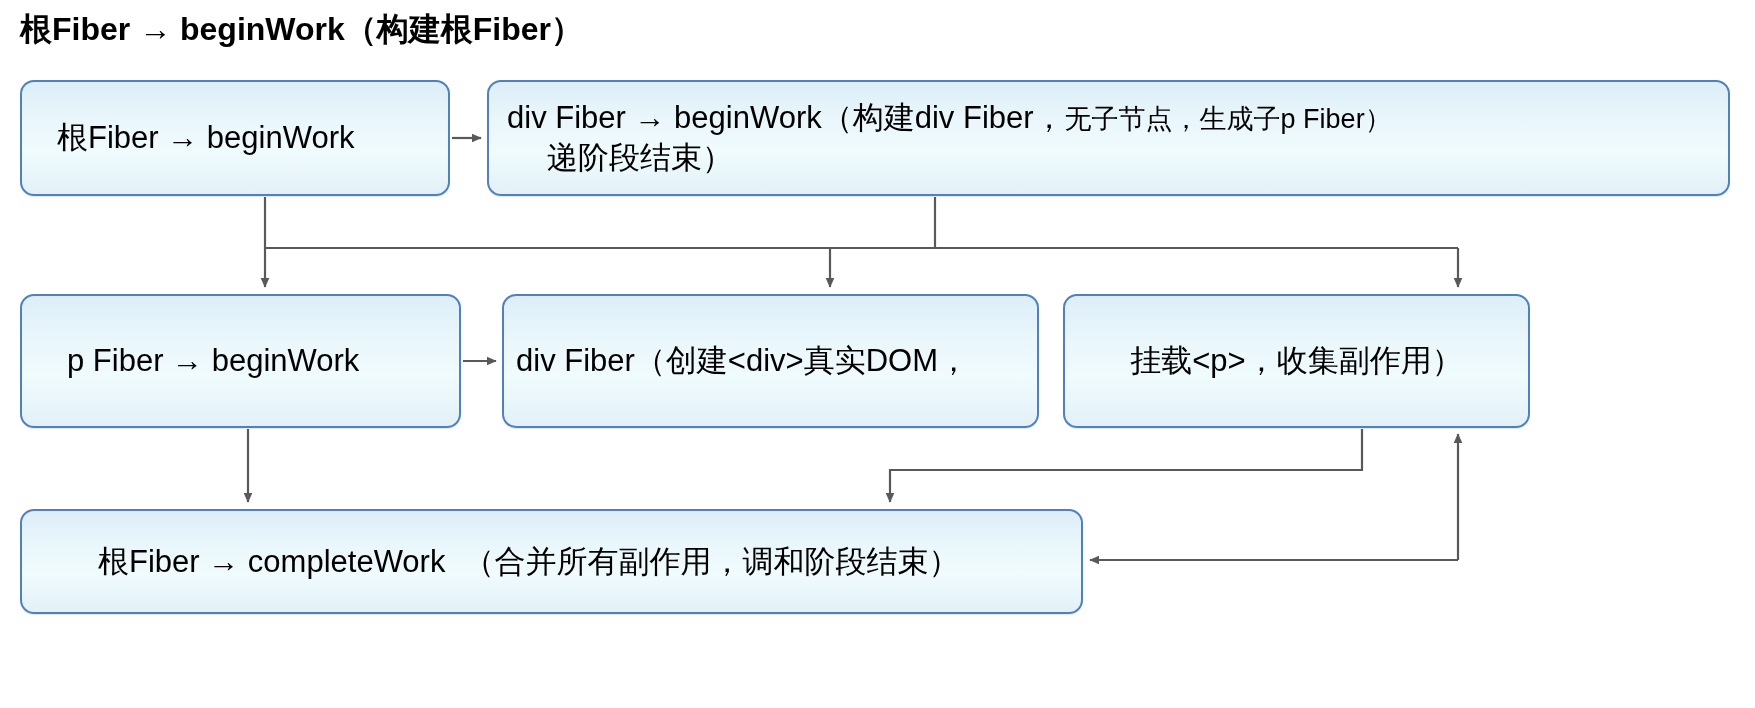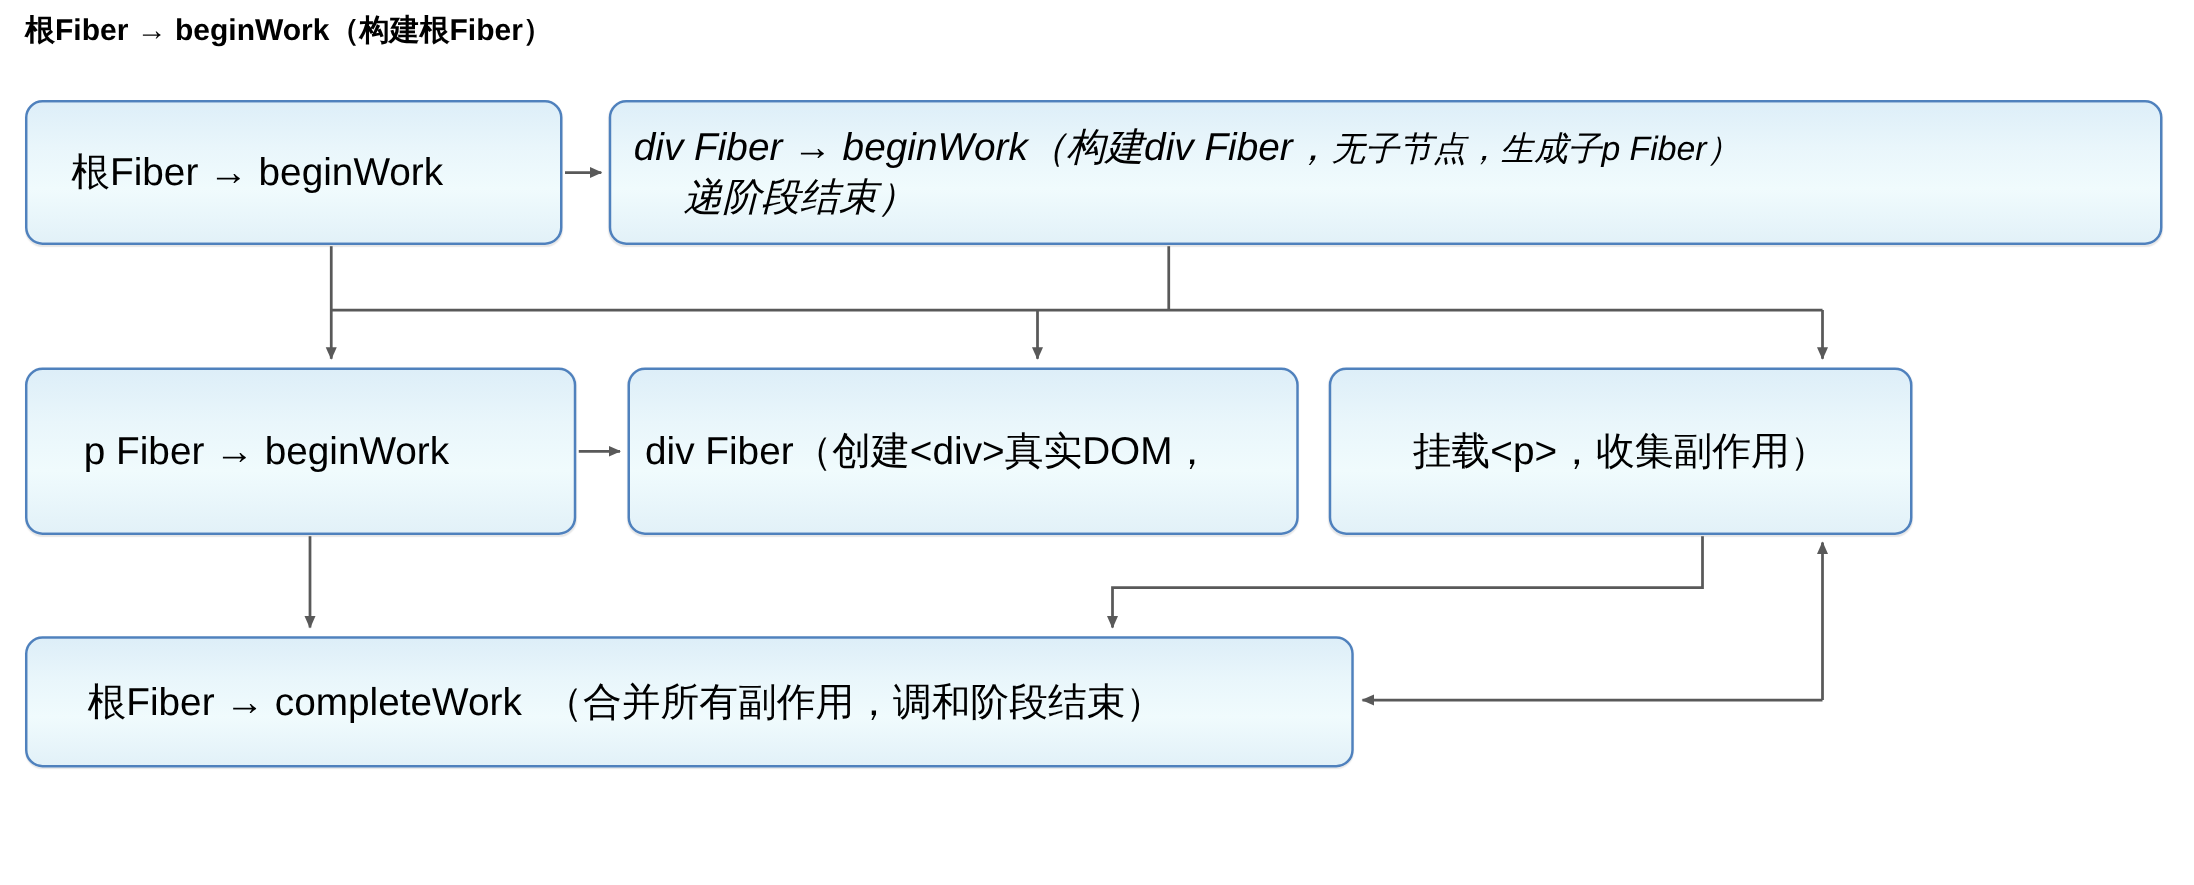--- a/index.html
+++ b/index.html
@@ -25,21 +25,21 @@
     position: absolute;
     left: 0; top: 0;
     width: 1755px;
     height: 708px;
     pointer-events: none;
   }
   .title {
     position: absolute;
     left: 20px;
     top: 8px;
-    font-size: 24px;
+    font-size: 32px;
     font-weight: bold;
     letter-spacing: 0px;
     white-space: nowrap;
     color: #000;
   }
   .node {
     position: absolute;
     box-sizing: border-box;
     border: 2px solid #4f81bd;
     border-radius: 14px;
@@ -61,29 +61,28 @@
   #node-div-begin    { left: 487px;  top: 80px;  width: 1243px; height: 116px; }
   #node-p-begin      { left: 20px;   top: 294px; width: 441px;  height: 134px; }
   #node-div-complete { left: 502px;  top: 294px; width: 537px;  height: 134px; }
   #node-mount-p      { left: 1063px; top: 294px; width: 467px;  height: 134px; }
   #node-root-complete{ left: 20px;   top: 509px; width: 1063px; height: 105px; }
 
   #node-root-begin .txt   { font-size: 31px; text-align: left; padding-left: 35px; }
   #node-p-begin .txt      { font-size: 31px; text-align: left; padding-left: 45px; }
   #node-div-complete .txt { font-size: 31px; text-align: left; padding-left: 12px; }
   #node-mount-p .txt      { font-size: 31px; text-align: center; }
-  #node-root-complete .txt{ font-size: 31px; text-align: left; padding-left: 48px; }
+  #node-root-complete .txt{ font-size: 31px; text-align: left; padding-left: 76px; }
 
   
   #node-div-begin .txt {
     font-size: 31px;
     text-align: left;
     padding-left: 18px;
     padding-right: 22px;
-    font-style: italic;
   }
   .lead { white-space: nowrap; }
   .paren-wrap { }
   .paren-small { font-size: 27px; }
   .tail-line {
     display: block;
     text-align: left;
     margin-left: 40px;
   }
   .rc-main { white-space: nowrap; }

